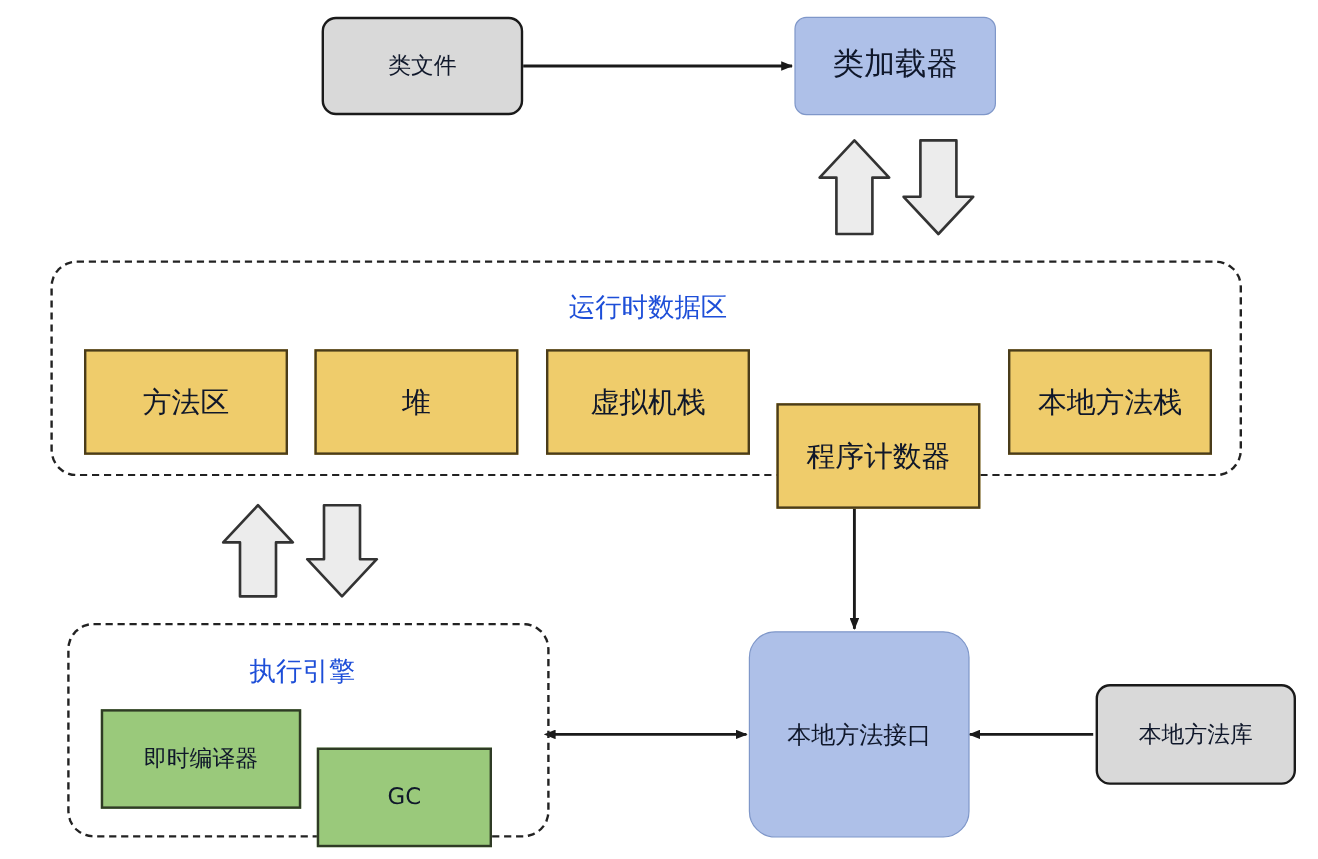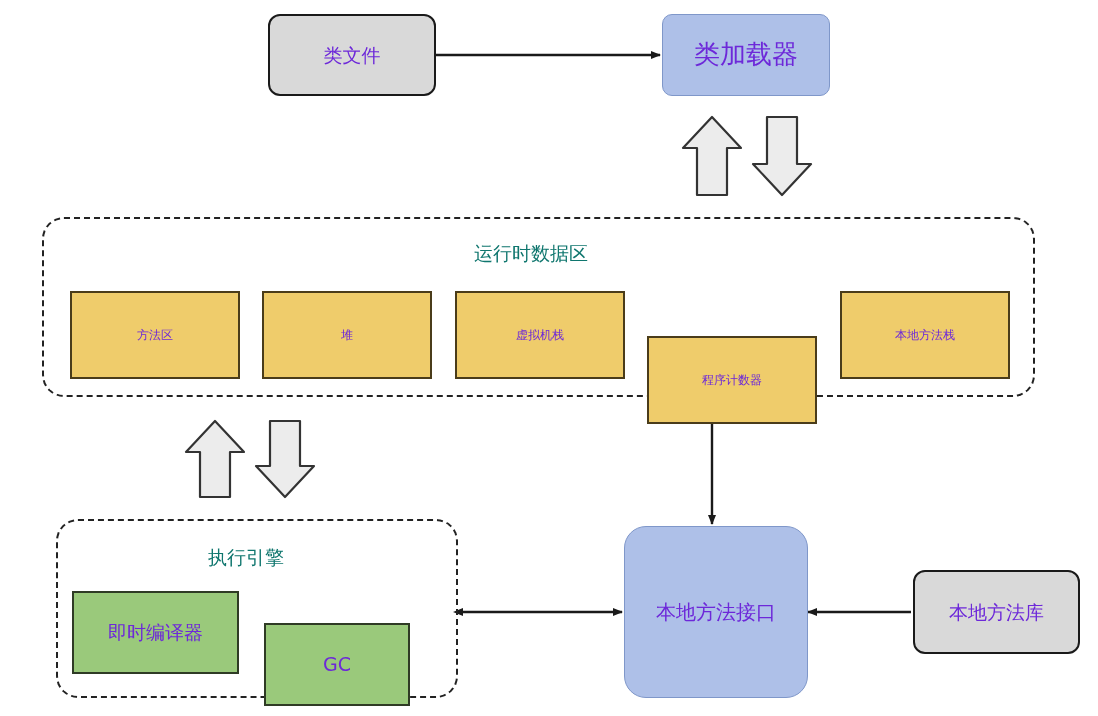--- a/index.html
+++ b/index.html
@@ -18,21 +18,21 @@
     overflow: hidden;
   }
   .node {
     position: absolute;
     box-sizing: border-box;
     display: flex;
     align-items: center;
     justify-content: center;
     text-align: center;
     line-height: 1.2;
-    color: #6d28d9;
+    color: #0f172a;
   }
   
   .n-gray {
     background: #d9d9d9;
     border: 2px solid #1a1a1a;
     border-radius: 12px;
     font-size: 19px;
   }
   
   .n-blue {
@@ -45,41 +45,41 @@
     background: #aec0e8;
     border: 1.5px solid #7f97c9;
     border-radius: 22px;
     font-size: 20px;
   }
   
   .n-yellow {
     background: #efcc6b;
     border: 2px solid #4a3c1a;
     border-radius: 0;
-    font-size: 12px;
+    font-size: 24px;
   }
   
   .n-green {
     background: #9ac97b;
     border: 2px solid #2f3b25;
     border-radius: 0;
     font-size: 19px;
   }
   
   .container-dashed {
     position: absolute;
     box-sizing: border-box;
     border: 2px dashed #222222;
     border-radius: 22px;
     background: transparent;
   }
   .container-title {
     position: absolute;
-    font-size: 19px;
-    color: #0f766e;
+    font-size: 22px;
+    color: #1d4ed8;
     white-space: nowrap;
   }
   
   #arrows {
     position: absolute;
     left: 0;
     top: 0;
     width: 1098px;
     height: 716px;
     pointer-events: none;
@@ -150,21 +150,21 @@
     <span>程序计数器</span>
   </div>
 
   <div class="node n-yellow" style="left:840px; top:291px; width:170px; height:88px;">
     <span>本地方法栈</span>
   </div>
 
   <div class="container-dashed" style="left:56px; top:519px; width:402px; height:179px;"></div>
   <div class="container-title" style="left:208px; top:545px;">执行引擎</div>
 
-  <div class="node n-green" style="left:72px; top:591px; width:167px; height:83px;">
+  <div class="node n-green" style="left:84px; top:591px; width:167px; height:83px;">
     <span>即时编译器</span>
   </div>
 
   <div class="node n-green" style="left:264px; top:591px; width:146px; height:83px;margin-top:32px;">
     <span>GC</span>
   </div>
 
   <div class="node n-blue-big" style="left:624px; top:526px; width:184px; height:172px;align-items:center;">
     <span>本地方法接口</span>
   </div>

